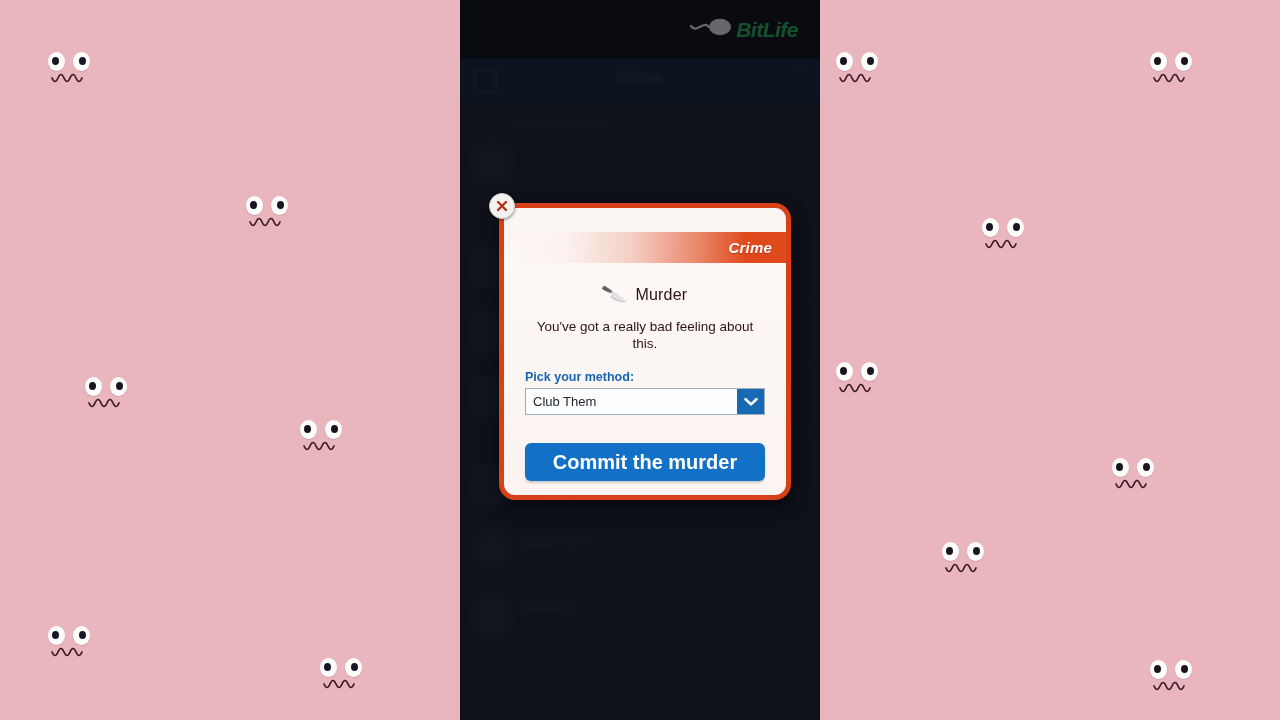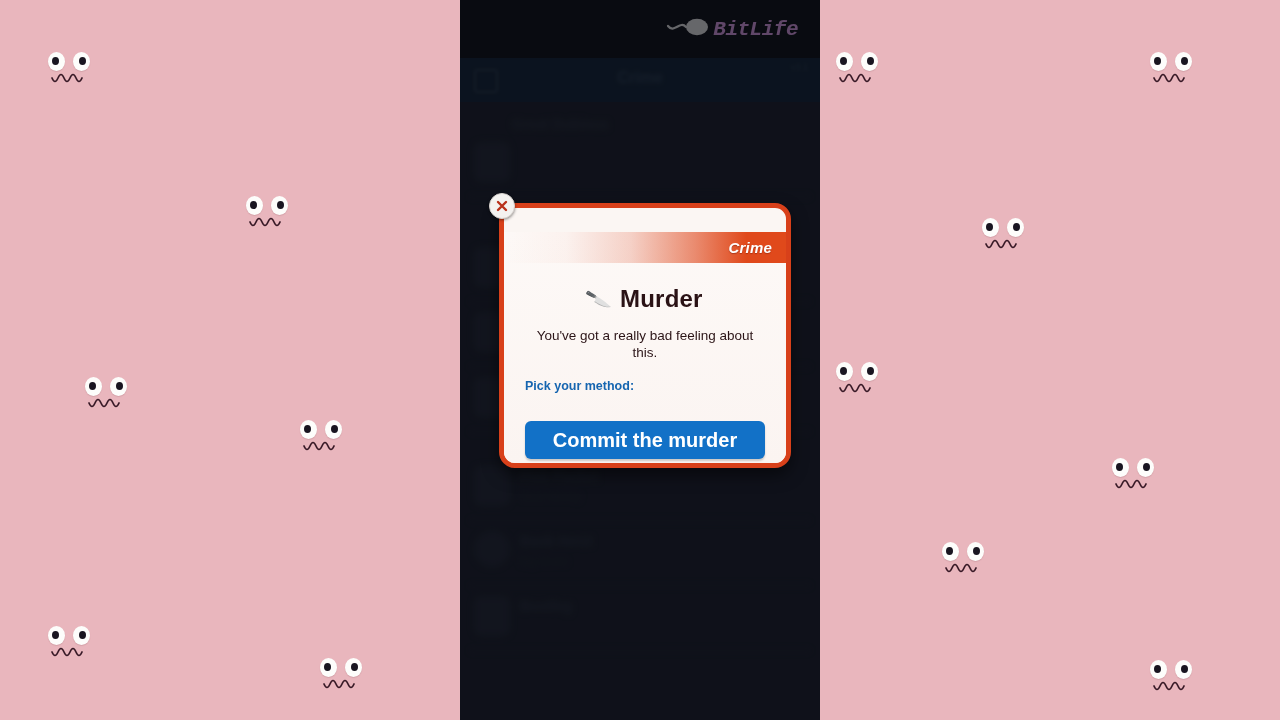--- a/index.html
+++ b/index.html
@@ -83,25 +83,25 @@
   #logo {
     position: absolute;
     right: 22px;
     top: 17px;
     display: flex;
     align-items: center;
     gap: 4px;
   }
   #logo .sperm { display: block; }
   #logo .word {
-    font-family: Liberation Mono, monospace;
+    font-family: Liberation Sans, sans-serif;
     font-weight: bold;
     font-style: italic;
     font-size: 21px;
-    color: #f0abfc;
+    color: #22c55e;
     letter-spacing: -0.5px;
     line-height: 1;
   }
 
   
   #nav-bar {
     position: absolute;
     left: 0; top: 58px;
     width: 360px; height: 44px;
     background: #12243a;
@@ -199,21 +199,22 @@
     top: 203px;
     width: 282px;
     background: #fbf6f3;
     border: 5px solid #d8401a;
     border-radius: 16px;
     box-shadow: 0 7px 16px rgba(0,0,0,.5);
     overflow: hidden;
   }
   #modal-inner {
     background: linear-gradient(#fdf9f7, #fbf4f1);
-    padding-bottom: 4px;
+    padding-bottom: 14px;
+    border-radius: 30px;
   }
 
   #crime-banner {
     position: relative;
     height: 31px;
     margin-top: 24px;
     background: linear-gradient(to right,
         rgba(216,64,26,0) 0%,
         rgba(216,64,26,0.04) 22%,
         rgba(216,64,26,0.22) 45%,
@@ -240,22 +241,22 @@
     justify-content: center;
     gap: 9px;
     margin-top: 22px;
   }
   #title-icon {
     font-size: 19px;
     line-height: 1;
     transform: rotate(-12deg);
   }
   #title-text {
-    font-size: 24px;
-    font-weight: bold;
+    font-size: 16px;
+    font-weight: normal;
     color: #2a1215;
     letter-spacing: .2px;
   }
 
   #desc {
     margin: 14px 24px 0 24px;
     text-align: center;
     font-size: 13.5px;
     color: #2b1417;
     line-height: 1.27;
@@ -607,20 +608,28 @@
         <div id="title-row">
           <span id="title-icon">🔪</span>
           <span id="title-text">Murder</span>
         </div>
 
         <div id="desc">You've got a really bad feeling about this.</div>
 
 
         <div class="field second">
           <div class="field-label">Pick your method:</div>
+          <div class="select-wrap">
+            <div class="select-value">Club Them</div>
+            <div class="select-arrow">
+              <svg width="14" height="10" viewBox="0 0 14 10">
+                <path d="M1.6 2.2 L7 7.4 L12.4 2.2" stroke="#ffffff" stroke-width="2.6" fill="none" stroke-linecap="round" stroke-linejoin="round"></path>
+              </svg>
+            </div>
+          </div>
         </div>
 
         <button id="commit-btn" style="background: rgb(18, 113, 199);">Commit the murder</button>
 
       </div>
     </div>
 
   </div>
 
   <div id="close-btn">

